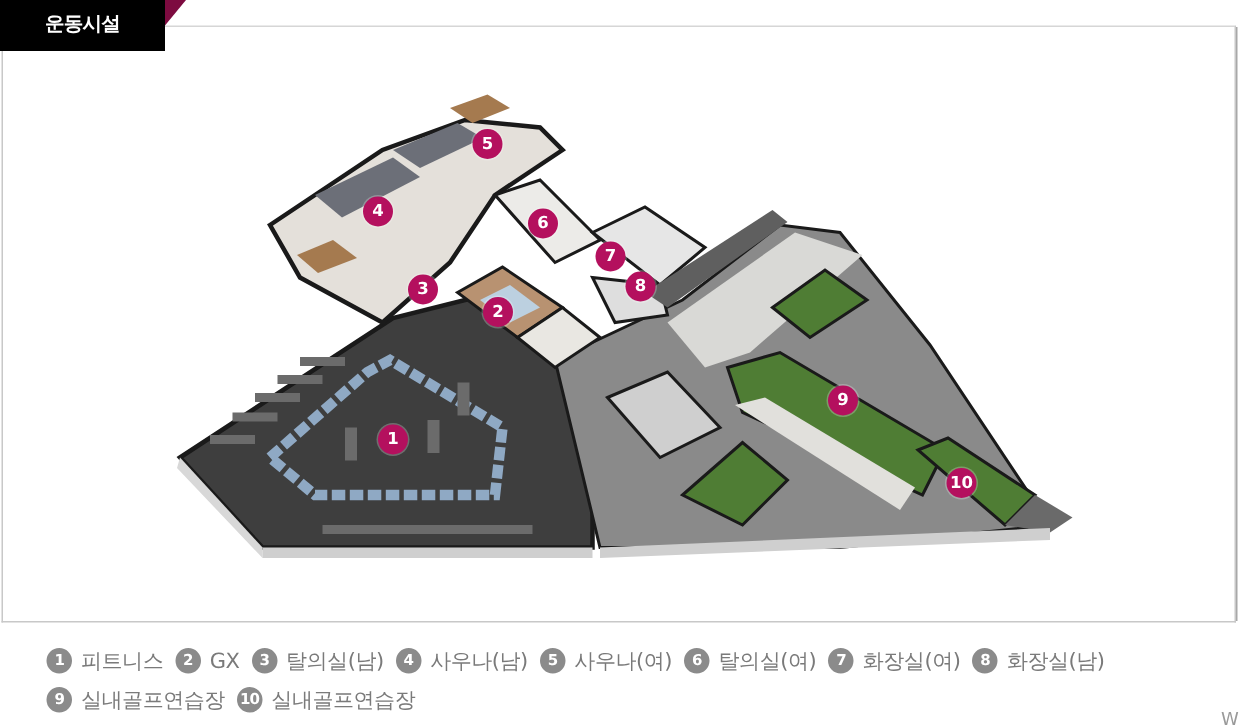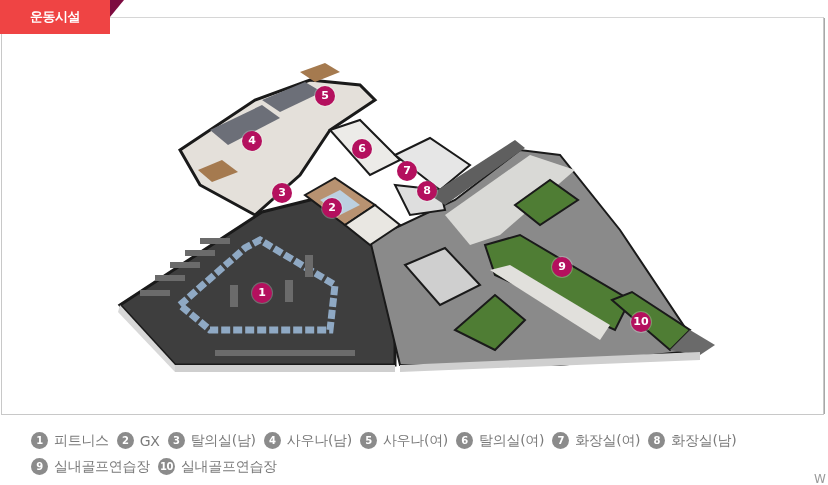--- a/index.html
+++ b/index.html
@@ -1,18 +1,18 @@
 <!DOCTYPE html>
 <html><head>
 <meta charset="utf-8">
 <style>
   html, body { margin: 0; padding: 0; background: #ffffff; }
   body { width: 828px; height: 485px; position: relative; overflow: hidden;
          font-family: "DejaVu Sans", "Liberation Sans", sans-serif; }
-  .tag { position: absolute; left: 0; top: 0; width: 110px; height: 34px; background: #ef4444;
+  .tag { position: absolute; left: 0; top: 0; width: 110px; height: 34px; background: #000000;
          color: #fff; font-size: 13px; font-weight: bold; line-height: 34px; text-align: center; z-index: 3; letter-spacing: -0.5px; }
   .tag-fold { position: absolute; left: 110px; top: 0; width: 0; height: 0;
               border-left: 14px solid #7d0b40; border-bottom: 17px solid transparent; z-index: 3; }
   .frame { position: absolute; left: 1px; top: 17px; width: 823px; height: 398px;
            border: 1px solid #c8c8c8; border-top-color: #d6d6d6; box-sizing: border-box; background: #fff; }
   .frame::after { content: ""; position: absolute; right: -2px; top: 0; width: 1px; height: 100%; background: #a8a8a8; }
   .plan { position: absolute; left: 0; top: 0; width: 828px; height: 415px; }
   .marker { position: absolute; width: 20px; height: 20px; border-radius: 50%; background: #b4105e;
             color: #fff; font-size: 11px; font-weight: bold; line-height: 20px; text-align: center;
             transform: translate(-50%, -50%); z-index: 2; box-shadow: 0 0 0 1px rgba(255,255,255,0.25); }

